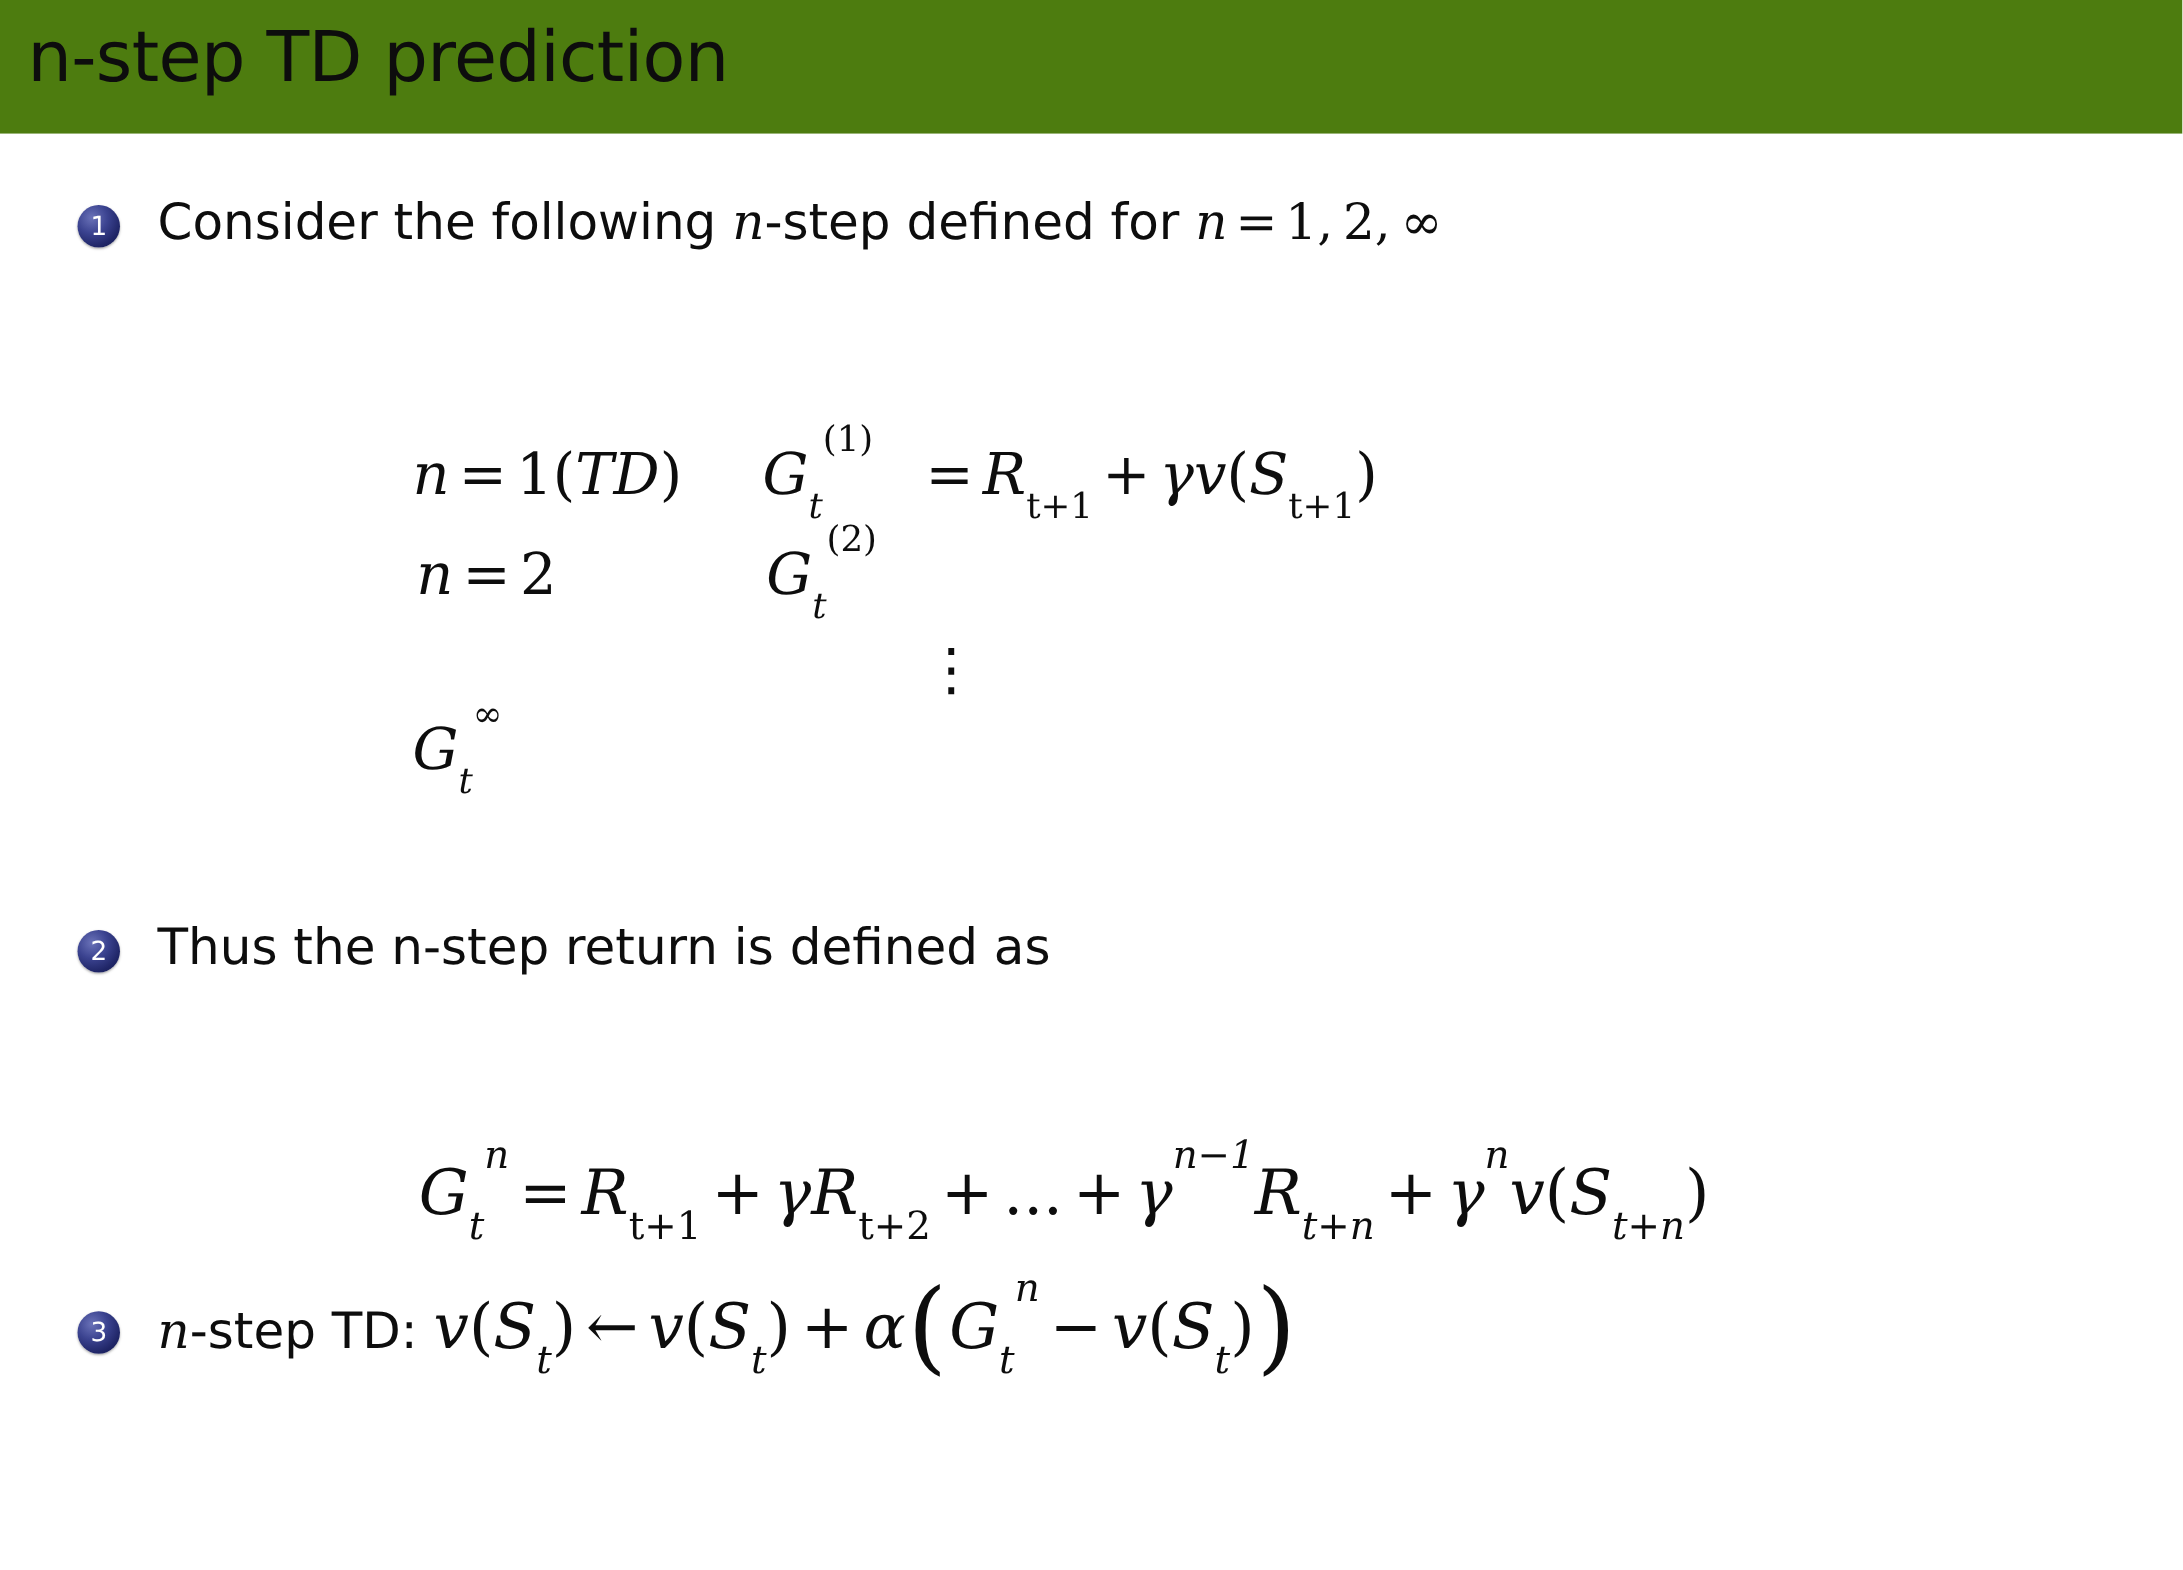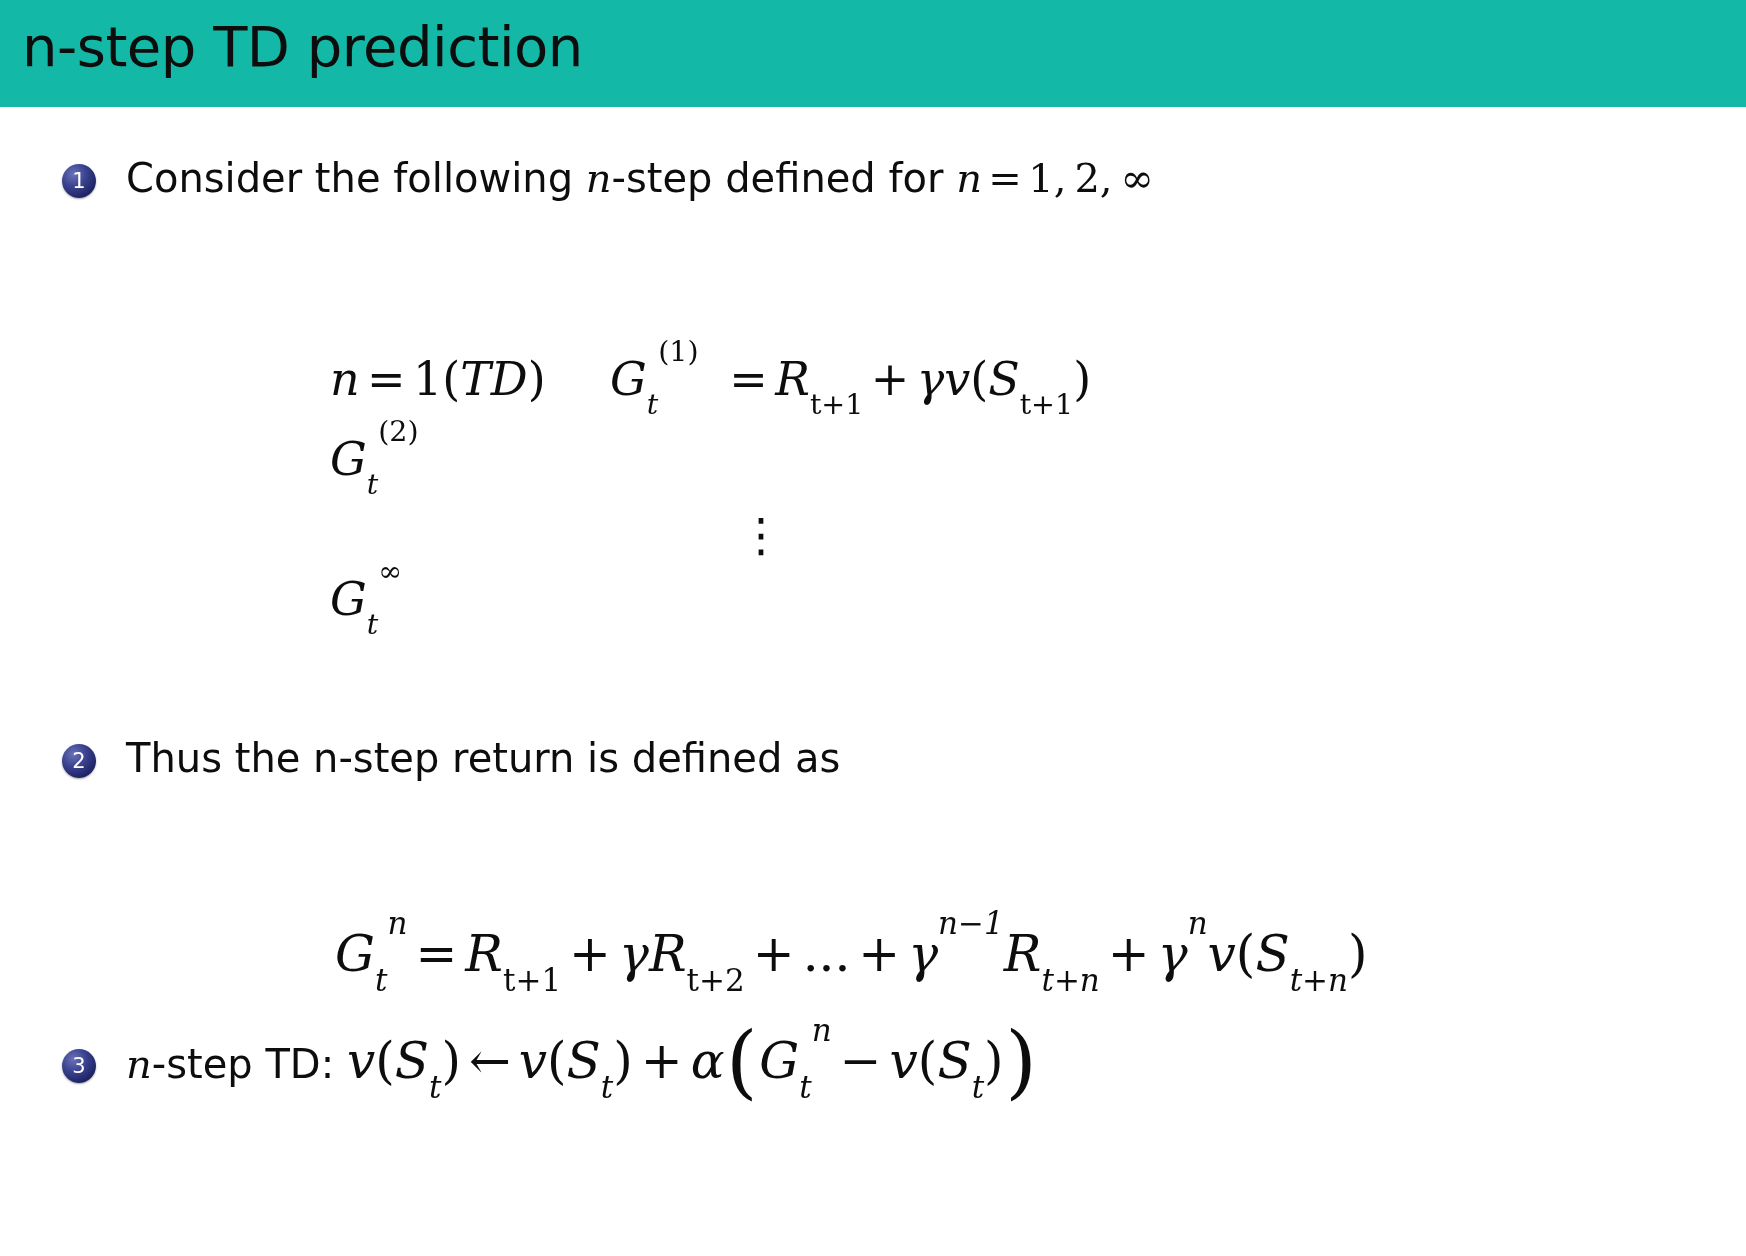--- a/index.html
+++ b/index.html
@@ -16,21 +16,21 @@
     position: relative;
   }
 
   
   .title-band {
     position: absolute;
     left: 0;
     top: 0;
     width: 1746px;
     height: 107px;
-    background: #14b8a6;
+    background: #4d7c0f;
     box-sizing: border-box;
   }
   .slide-title {
     position: absolute;
     left: 22px;
     top: 14px;
     font-family: "DejaVu Sans", sans-serif;
     font-size: 56px;
     font-weight: 400;
     letter-spacing: -0.5px;
@@ -124,21 +124,21 @@
     width: 280px;
     flex: 0 0 auto;
     text-align: left;
   }
   .eq-lhs.indent { padding-left: 3px; }
   .eq-sym {
     width: 112px;
     flex: 0 0 auto;
     text-align: left;
   }
-  .eq-rhs { flex: 0 0 auto; }
+  .eq-rhs { flex: 0 0 auto; margin-left: 11px; }
 
   .vdots {
     font-family: "DejaVu Serif", serif;
     font-size: 46px;
     color: #0d0d0d;
     text-align: left;
     margin: 2px 0 14px 408px;
     line-height: 1;
     letter-spacing: 0;
   }
@@ -178,20 +178,21 @@
 
   <div class="eq-block">
 
     <div class="eq-row">
       <div class="eq-lhs math"><span>n</span><span class="op">=</span><span class="num">1</span><span class="up">(</span><span>TD</span><span class="up">)</span></div>
       <div class="eq-sym math"><span>G</span><sub>t</sub><sup class="up">(1)</sup></div>
       <div class="eq-rhs math"><span class="op">=</span><span>R</span><sub class="up">t+1</sub><span class="op">+</span><span class="gk">γ</span><span>v</span><span class="up">(</span><span>S</span><sub class="up">t+1</sub><span class="up">)</span></div>
     </div>
 
     <div class="eq-row">
+      <div class="eq-lhs math indent"><span>n</span><span class="op">=</span><span class="num">2</span></div>
       <div class="eq-sym math"><span>G</span><sub>t</sub><sup class="up">(2)</sup></div>
     </div>
 
     <div class="vdots">⋮</div>
 
     <div class="eq-row">
       <div class="eq-sym math"><span>G</span><sub>t</sub><sup class="up">∞</sup></div>
     </div>
 
   </div>

